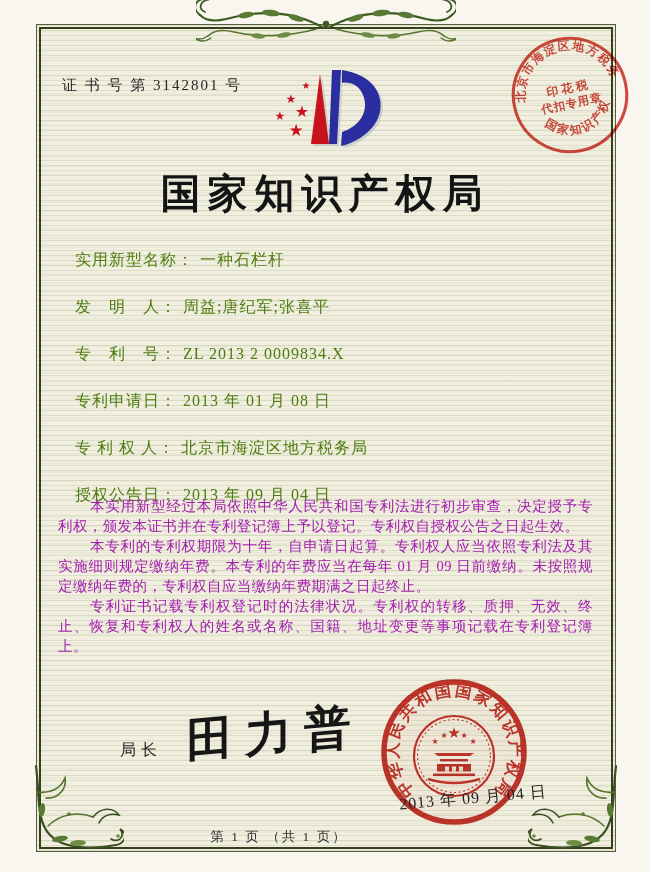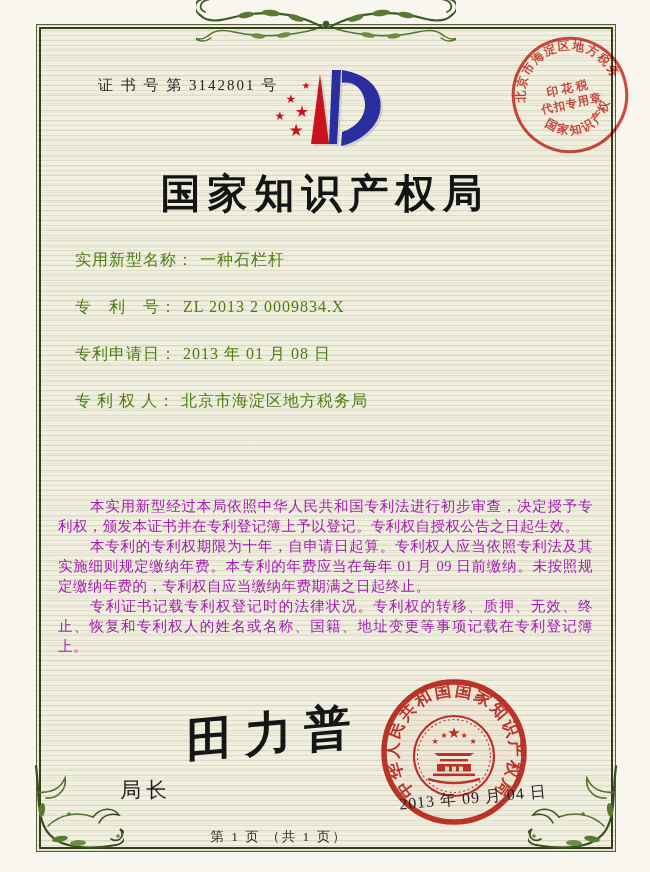--- a/index.html
+++ b/index.html
@@ -15,36 +15,36 @@
     background-color:#f2efe1;
     background-image:
       repeating-linear-gradient(0deg, rgba(128,158,98,.20) 0px, rgba(128,158,98,.20) 1px, rgba(0,0,0,0) 1px, rgba(0,0,0,0) 5px),
       repeating-linear-gradient(0deg, rgba(160,180,130,.10) 0px, rgba(160,180,130,.10) 2px, rgba(0,0,0,0) 2px, rgba(0,0,0,0) 9px);
   }
   .frame-inner{position:absolute;inset:2px;border:2px solid #353f1e;}
   .ornament{position:absolute;z-index:5;}
   .ornament.top{left:196px;top:0;}
   .ornament.bl{left:28px;top:758px;}
   .ornament.br{left:528px;top:758px;}
-  .cert-no{position:absolute;left:62px;top:76px;font-size:15px;letter-spacing:2px;color:#262626;z-index:6;margin-left:36px;}
+  .cert-no{position:absolute;left:62px;top:76px;font-size:15px;letter-spacing:2px;color:#262626;z-index:6;}
   .logo{position:absolute;left:262px;top:54px;z-index:6;}
   .title{
     position:absolute;left:0;top:166px;width:650px;text-align:center;
     font-size:40px;font-weight:bold;letter-spacing:7px;color:#141414;z-index:6;
   }
   .fields{position:absolute;left:75px;top:250px;z-index:6;}
   .field-row{font-size:16px;color:#4d7c0f;height:18px;margin-bottom:29px;letter-spacing:1px;white-space:nowrap;}
   .field-row .lbl{font-weight:normal;}
   .field-row .val{margin-left:6px;}
   .body-text{
     position:absolute;left:58px;top:496px;width:535px;z-index:6;
     font-size:14.5px;line-height:20px;text-align:justify;color:#a21caf;letter-spacing:.4px;
   }
   .body-text p{margin:0;text-indent:2.2em;}
-  .sig-title{position:absolute;left:120px;top:740px;font-size:21px;letter-spacing:5px;color:#1d1d1d;z-index:7;margin-top:36px;}
+  .sig-title{position:absolute;left:120px;top:740px;font-size:16px;letter-spacing:5px;color:#1d1d1d;z-index:7;}
   .sig-name{
     position:absolute;left:186px;top:702px;font-size:47px;font-weight:bold;color:#161616;
     letter-spacing:12px;transform:rotate(-5deg) skewX(-5deg);z-index:7;white-space:nowrap;
   }
   .seal{position:absolute;left:376px;top:674px;z-index:8;opacity:.93;mix-blend-mode:multiply;}
   .seal-date{
     position:absolute;left:399px;top:788px;font-size:16px;color:#242424;letter-spacing:1px;
     transform:rotate(-5deg);z-index:9;white-space:nowrap;
   }
   .tax-stamp{position:absolute;left:503px;top:28px;z-index:8;opacity:.88;mix-blend-mode:multiply;transform:rotate(-12deg);}
@@ -150,27 +150,33 @@
   <text class="cjk" x="65" y="77" text-anchor="middle" font-size="11" font-weight="bold" fill="#cf3228" letter-spacing="1">代扣专用章</text>
 </svg>
 
 <div class="title">国家知识产权局</div>
 
 <div class="fields">
   <div class="field-row">
     <span class="lbl">实用新型名称：</span><span class="val">一种石栏杆</span>
   </div>
   <div class="field-row">
+    <span class="lbl">发　明　人：</span><span class="val">周益;唐纪军;张喜平</span>
+  </div>
+  <div class="field-row">
     <span class="lbl">专　利　号：</span><span class="val">ZL 2013 2 0009834.X</span>
   </div>
   <div class="field-row">
     <span class="lbl">专利申请日：</span><span class="val">2013 年 01 月 08 日</span>
   </div>
   <div class="field-row">
     <span class="lbl">专 利 权 人：</span><span class="val">北京市海淀区地方税务局</span>
+  </div>
+  <div class="field-row">
+    <span class="lbl">授权公告日：</span><span class="val">2013 年 09 月 04 日</span>
   </div>
 </div>
 
 <div class="body-text">
   <p>本实用新型经过本局依照中华人民共和国专利法进行初步审查，决定授予专利权，颁发本证书并在专利登记簿上予以登记。专利权自授权公告之日起生效。</p>
   <p>本专利的专利权期限为十年，自申请日起算。专利权人应当依照专利法及其实施细则规定缴纳年费。本专利的年费应当在每年 01 月 09 日前缴纳。未按照规定缴纳年费的，专利权自应当缴纳年费期满之日起终止。</p>
   <p>专利证书记载专利权登记时的法律状况。专利权的转移、质押、无效、终止、恢复和专利权人的姓名或名称、国籍、地址变更等事项记载在专利登记簿上。</p>
 </div>
 
 <div class="sig-title">局长</div>

